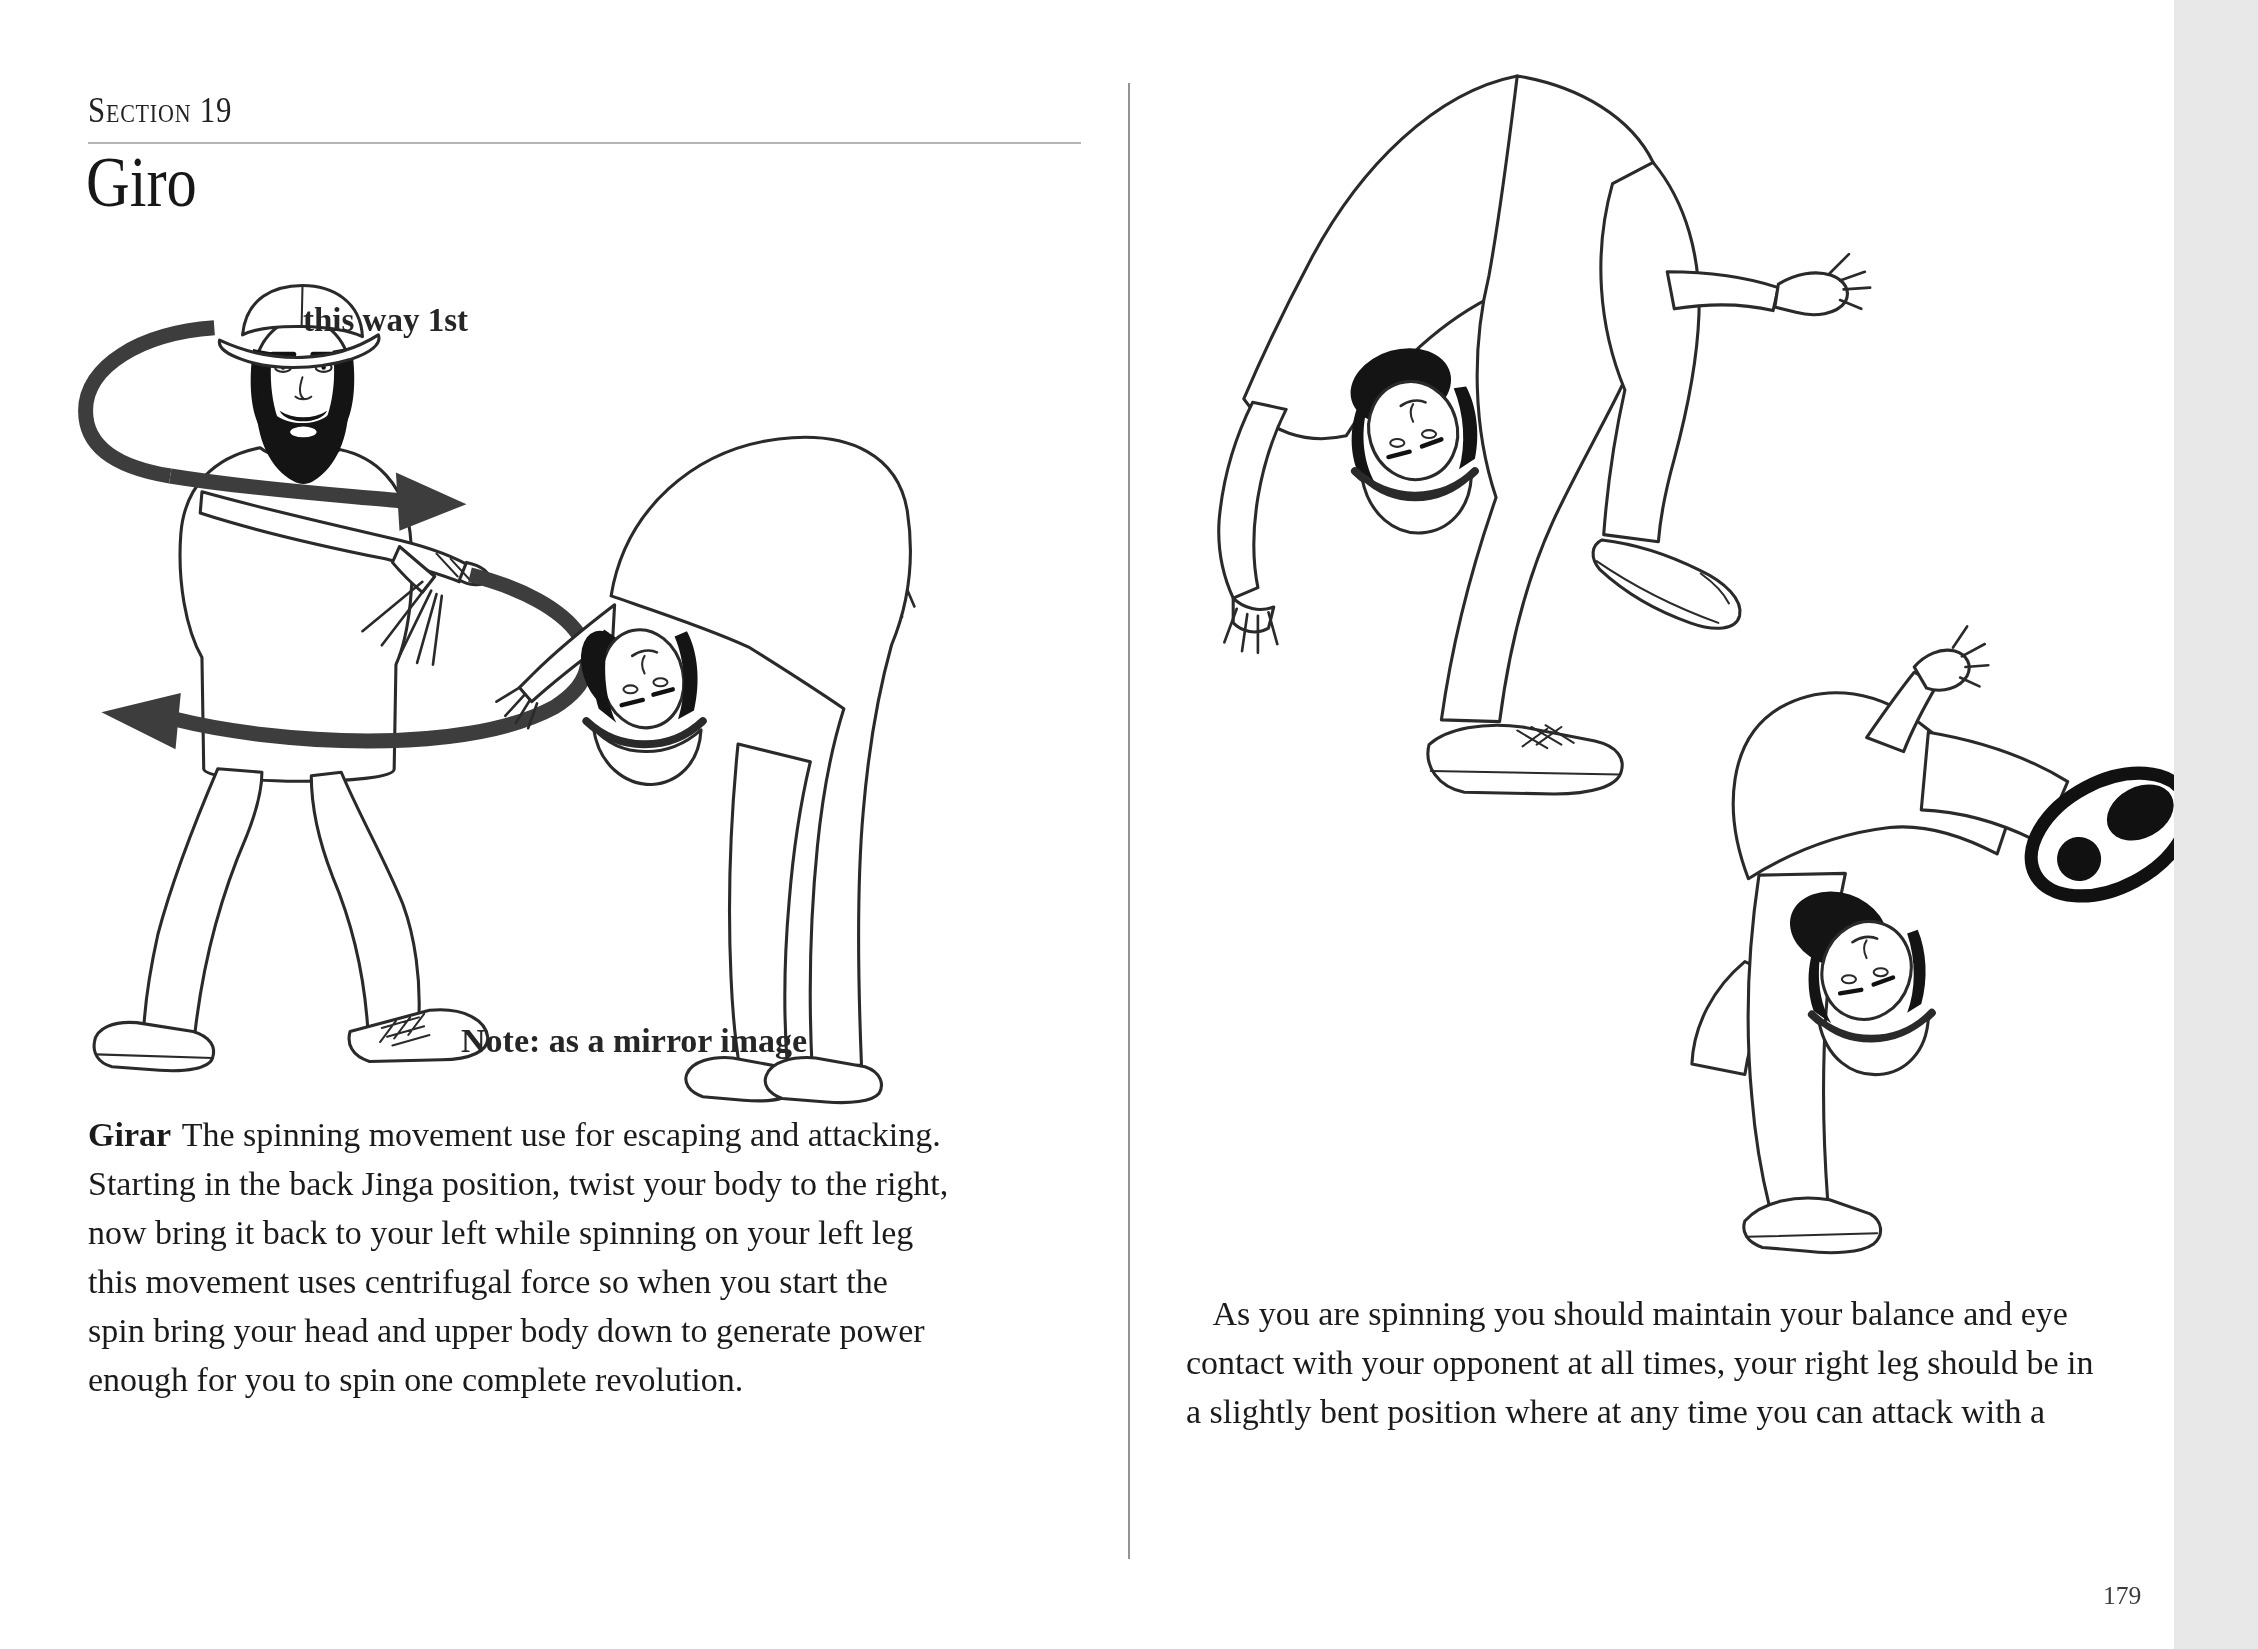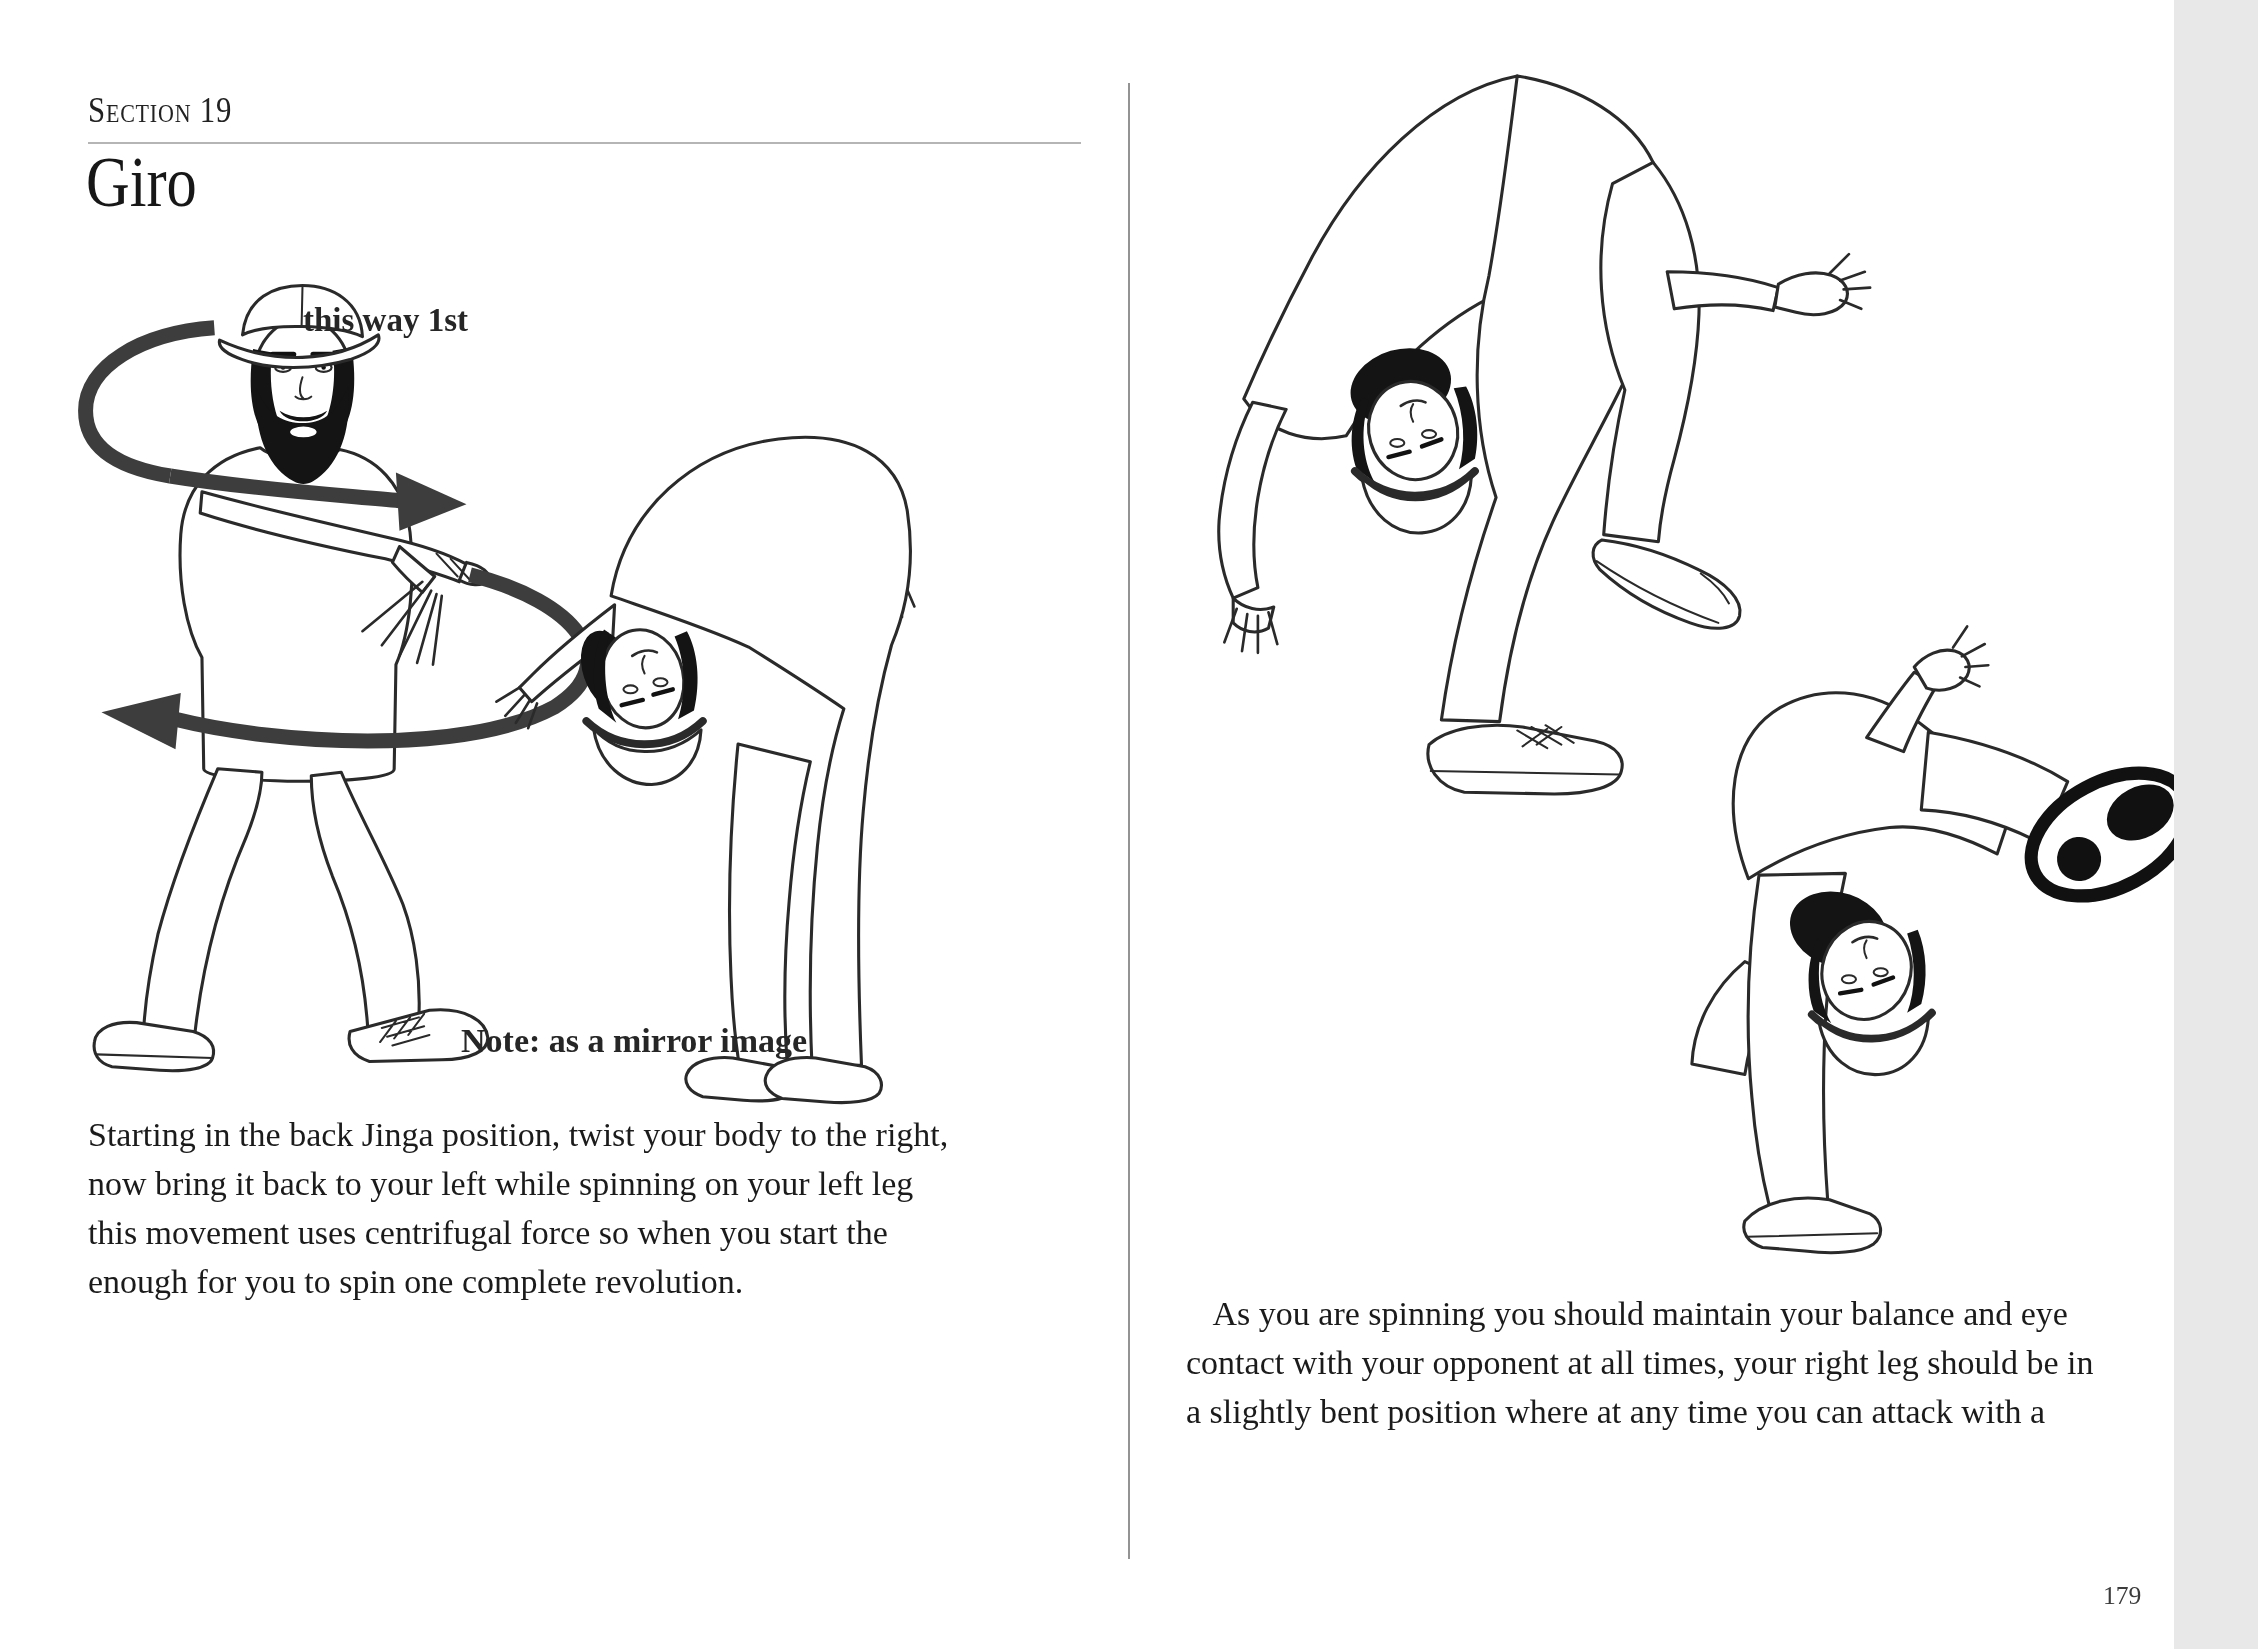--- a/index.html
+++ b/index.html
@@ -121,24 +121,26 @@
       <path class="nf" d="M636 424 C 644 418, 656 416, 664 420"></path>
       <path class="brim" d="M584 498 C 620 532, 678 534, 716 498"></path>
       <path class="ln" d="M592 506 C 598 548, 628 570, 658 570 C 688 568, 712 546, 714 508 C 676 542, 622 540, 592 506 Z"></path>
     </g>
   </svg>
 
   <div class="abs anno anno-thisway">this way 1st</div>
   <div class="abs anno anno-mirror">Note: as a mirror image</div>
 
   <div class="abs para para-left">
+    <div class="pline"><b>Girar</b><span>The spinning movement use for escaping and attacking.</span></div>
     <div>
         <div class="tline">Starting in the back Jinga position, twist your body to the right,</div>
         <div class="tline">now bring it back to your left while spinning on your left leg</div>
         <div class="tline">this movement uses centrifugal force so when you start the</div>
+        <div class="tline">spin bring your head and upper body down to generate power</div>
         <div class="tline">enough for you to spin one complete revolution.</div>
       </div>
   </div>
 
   <svg style="left:1173px;top:53px;" width="1059" height="1235" viewBox="0 0 1200 1400">
 
     <g>
       <path class="ln" d="M390 26 C 298 44, 212 128, 156 234 C 124 294, 98 350, 80 392 C 106 430, 152 444, 196 434 C 238 366, 296 310, 358 278 C 396 194, 400 92, 390 26 Z"></path>
       <path class="ln" d="M390 26 C 462 38, 520 74, 544 124 C 566 172, 560 252, 534 320 C 506 392, 462 462, 430 532 C 400 598, 380 680, 370 758 L 304 756 C 316 670, 338 584, 366 504 C 340 426, 338 334, 358 252 C 372 174, 382 90, 390 26 Z"></path>
       <path class="ln" d="M290 784 C 310 766, 352 758, 396 764 L 478 780 C 504 786, 512 800, 508 814 C 504 832, 472 840, 432 840 L 330 838 C 300 832, 284 808, 290 784 Z"></path>

